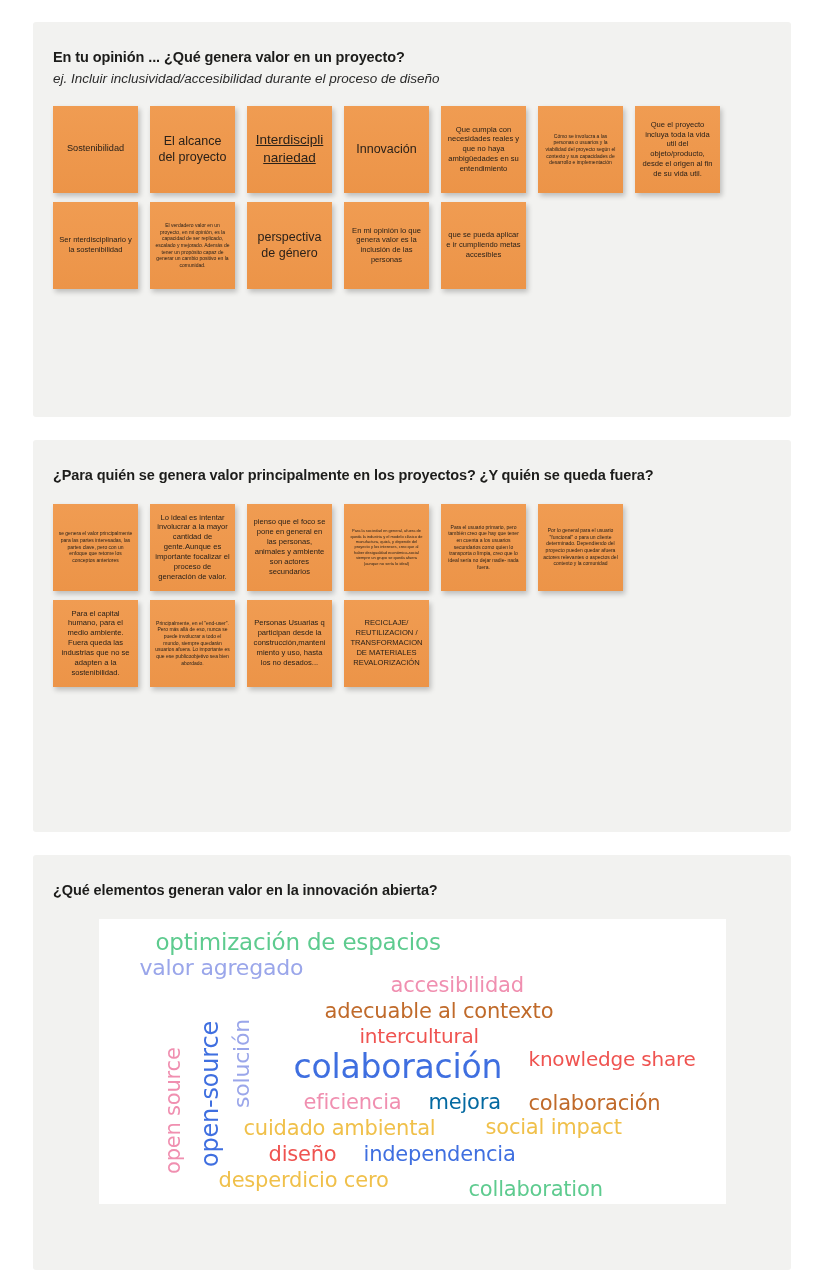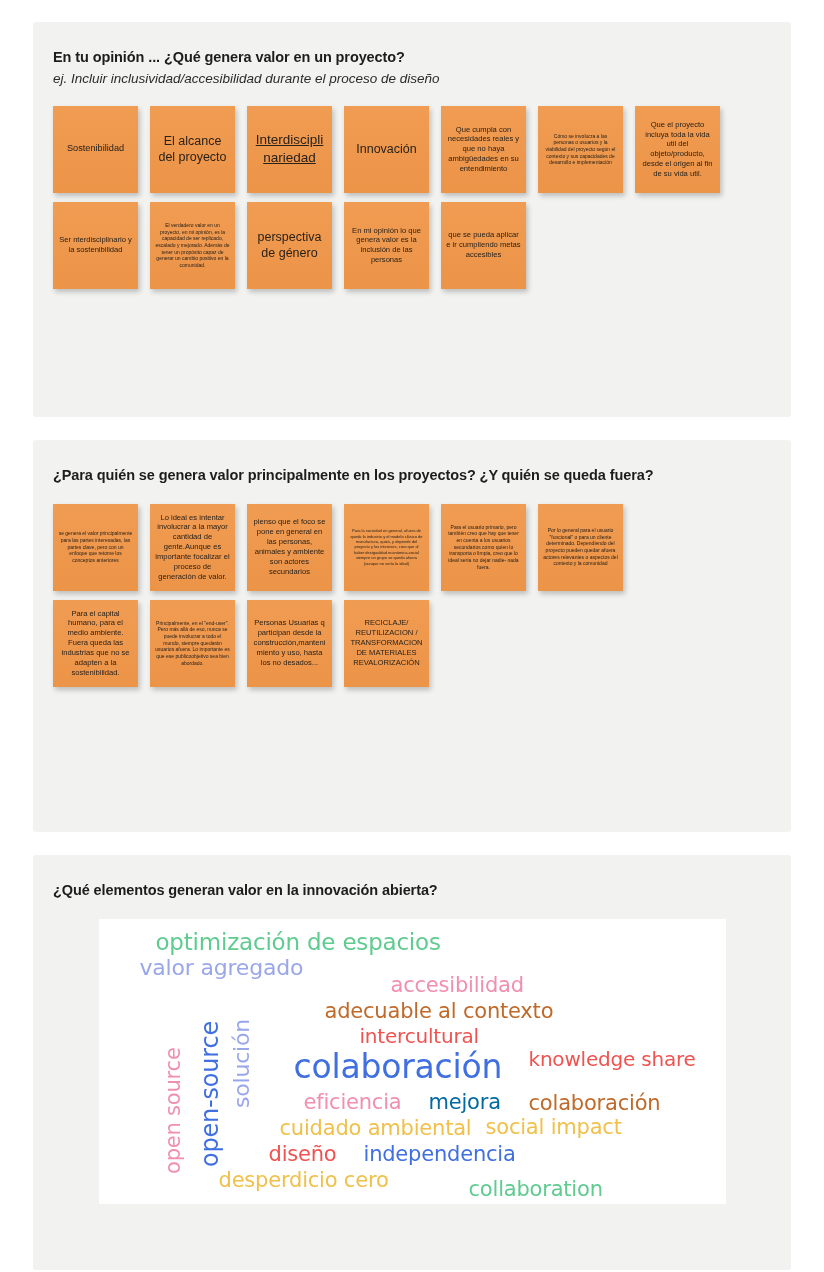--- a/index.html
+++ b/index.html
@@ -214,21 +214,21 @@
           <span class="w" style="color: rgb(154, 166, 234); font-size: 22px; left: 41px; top: 36px;">valor agregado</span>
           <span class="w" style="color: rgb(240, 143, 176); font-size: 21px; left: 292px; top: 54px;">accesibilidad</span>
           <span class="w" style="color: rgb(192, 106, 42); font-size: 21px; left: 226px; top: 80px;">adecuable al contexto</span>
           <span class="w" style="color: rgb(239, 83, 80); font-size: 20px; left: 261px; top: 105px;">intercultural</span>
           <span class="w" style="color: rgb(239, 83, 80); font-size: 20px; left: 430px; top: 128px;">knowledge share</span>
           <span class="w" style="color: rgb(63, 111, 224); font-size: 33px; left: 195px; top: 128px;">colaboración</span>
           <span class="w" style="color: rgb(192, 106, 42); font-size: 21px; left: 430px; top: 172px;">colaboración</span>
           <span class="w" style="color: rgb(240, 143, 176); font-size: 21px; left: 205px; top: 171px;">eficiencia</span>
           <span class="w" style="color: #0369a1; font-size: 21px; left: 330px; top: 171px;">mejora</span>
           <span class="w" style="color: rgb(240, 192, 74); font-size: 21px; left: 387px; top: 196px;">social impact</span>
-          <span class="w" style="color: rgb(240, 192, 74); font-size: 21px; left: 145px; top: 197px; margin-left: 36px;">cuidado ambiental</span>
+          <span class="w" style="color: rgb(240, 192, 74); font-size: 21px; left: 145px; top: 197px;">cuidado ambiental</span>
           <span class="w" style="color: rgb(239, 83, 80); font-size: 21px; left: 170px; top: 223px;">diseño</span>
           <span class="w" style="color: rgb(63, 111, 224); font-size: 21px; left: 265px; top: 223px;">independencia</span>
           <span class="w" style="color: rgb(240, 192, 74); font-size: 21px; left: 120px; top: 249px;">desperdicio cero</span>
           <span class="w" style="color: rgb(94, 203, 143); font-size: 21px; left: 370px; top: 258px;">collaboration</span>
           <span class="w rot" style="color: rgb(240, 143, 176); font-size: 21px; left: 62px; top: 255px;">open source</span>
           <span class="w rot" style="color: rgb(63, 111, 224); font-size: 24px; left: 97px; top: 248px;">open-source</span>
           <span class="w rot" style="color: rgb(154, 166, 234); font-size: 22px; left: 130px; top: 189px;">solución</span>
         </div>
     </div>
   </div>

